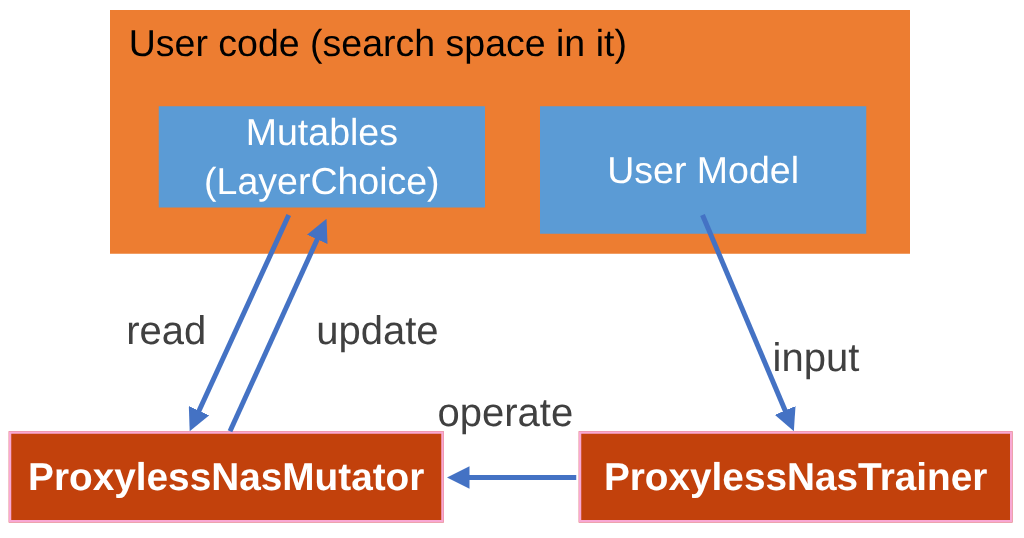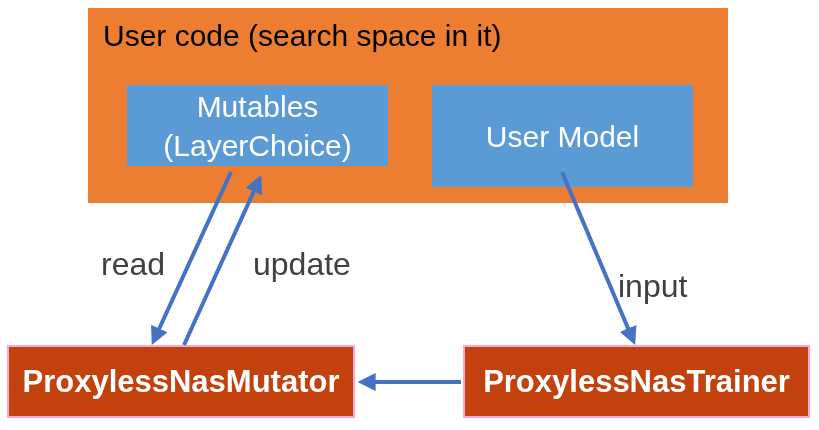--- a/index.html
+++ b/index.html
@@ -135,14 +135,15 @@
     </defs>
     <line x1="231" y1="172" x2="154" y2="340" marker-end="url(#arrowhead)"></line>
     <line x1="184" y1="345" x2="259" y2="180" marker-end="url(#arrowhead)"></line>
     <line x1="562" y1="172" x2="633" y2="340" marker-end="url(#arrowhead)"></line>
     <line x1="461" y1="382" x2="363" y2="382" marker-end="url(#arrowhead)"></line>
   </svg>
 
   <div class="edge-label read-label">read</div>
   <div class="edge-label update-label">update</div>
   <div class="edge-label input-label">input</div>
+  <div class="edge-label operate-label">operate</div>
 
 </div>
 
 </body></html>

